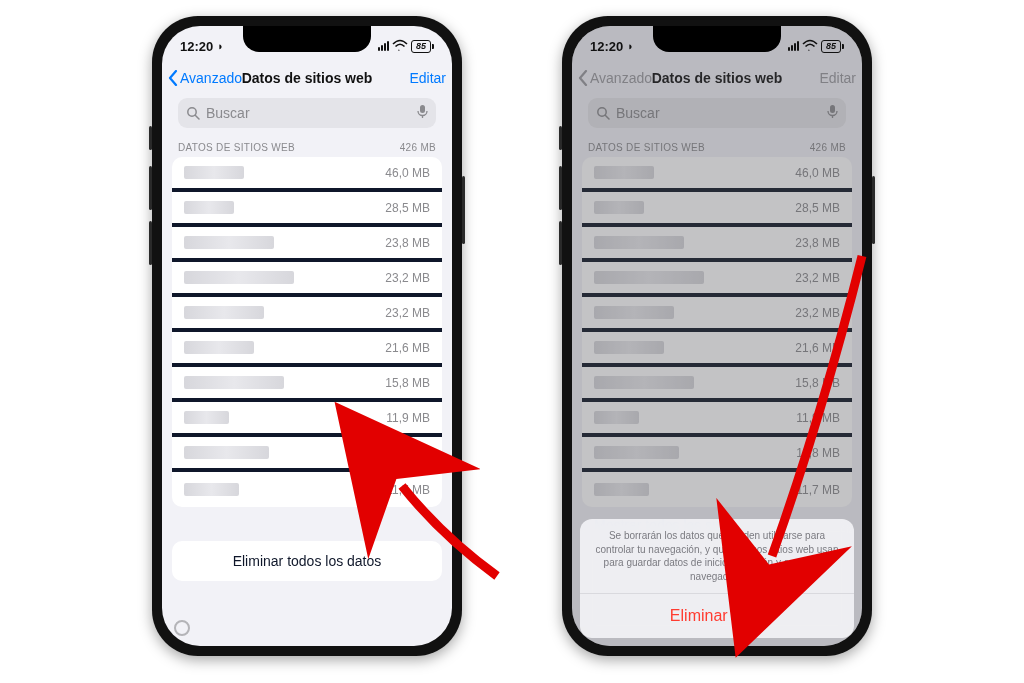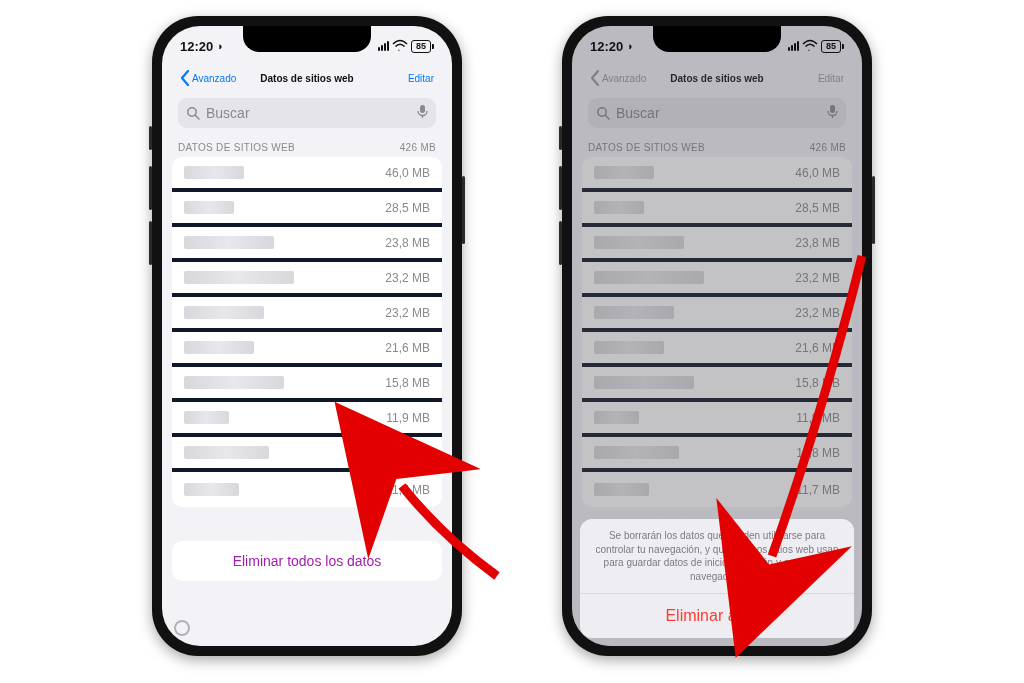--- a/index.html
+++ b/index.html
@@ -26,40 +26,40 @@
     width: 128px; height: 26px; background: #000; border-bottom-left-radius: 16px;
     border-bottom-right-radius: 16px; z-index: 50;
   }
 
   
   .status-bar {
     height: 34px; display: flex; align-items: center; padding: 0 18px;
     font-size: 13px; font-weight: 600; color: #111; position: relative; z-index: 40;
   }
   .status-left { display:flex; align-items:center; gap:4px; padding-top:6px;}
-  .status-right { margin-left:auto; display:flex; align-items:center; gap:4px; padding-top:6px;}
+  .status-right { margin-left:auto; display:flex; align-items:center; gap:4px; padding-top:6px;font-style:italic;}
   .moon { font-size:11px; }
   .sig { display:flex; gap:1px; align-items:flex-end; }
   .sig span { width:2px; background:#111; border-radius:1px; }
   .sig span:nth-child(1){height:4px}.sig span:nth-child(2){height:6px}
   .sig span:nth-child(3){height:8px}.sig span:nth-child(4){height:10px}
   .wifi { width:14px; height:10px; position:relative; }
   .wifi::before { content:"\25CF"; font-size:3px; position:absolute; left:5px; top:7px; color:#111;}
   .wifi svg { position:absolute; top:-2px; left:-1px;}
   .batt-box { display:flex; align-items:center; gap:1px;}
   .batt {
     border:1px solid #111; border-radius:3px; padding:0 2px; font-size:9px;
     font-weight:700; min-width:20px; text-align:center; line-height:11px;
   }
   .batt-tip{ width:2px; height:5px; background:#111; border-radius:0 1px 1px 0;}
 
   
   .navbar {
-    height: 36px; display:flex; align-items:center; padding: 0 18px;
-    font-size: 10px;
+    height: 36px; display:flex; align-items:center; padding: 0 6px;
+    font-size: 14px;
   }
   .nav-back { color:#007aff; display:flex; align-items:center; gap:2px; cursor:pointer;}
   .nav-title { font-weight:600; color:#111; position:absolute; left:0; right:0; text-align:center; pointer-events:none;}
   .nav-edit { margin-left:auto; color:#007aff; cursor:pointer;}
 
   
   .search-wrap { padding: 2px 16px 6px; }
   .search {
     background:#e4e4e9; border-radius:9px; height:30px; display:flex;
     align-items:center; padding:0 8px; gap:6px; color:#8a8a8e;
@@ -91,21 +91,21 @@
     height:13px; border-radius:2px; filter: blur(0.5px);
   }
   .row .size { color:#8a8a8e; font-size:12px;}
 
   .show-all {
     color:#007aff; font-size:14px; padding:10px 22px; cursor:pointer;
   }
 
   .delete-all-block { margin: 34px 10px 0; background:#fff; border-radius:10px;}
   .delete-all {
-    text-align:center; color:#a21caf; font-size:14px; padding:12px 0; cursor:pointer;
+    text-align:center; color:#0f172a; font-size:14px; padding:12px 0; cursor:pointer;
   }
 
   .bottom-ring {
     position:absolute; bottom:10px; left:12px; width:16px;height:16px;
     border:2px solid #8a8a8e; border-radius:50%; opacity:.6;
   }
 
   
   .dim-layer {
     position:absolute; inset:0; background:rgba(80,80,85,.34); z-index:20;
@@ -424,21 +424,21 @@
           </div>
         </div>
 
       <div class="show-all">Mostrar todos los sitios</div>
 
       <div class="dim-layer"></div>
 
       <div class="sheet">
         <div class="group">
           <div class="msg">Se borrarán los datos que pueden utilizarse para controlar tu navegación, y que algunos sitios web usan para guardar datos de inicio de sesión y acelerar la navegación.</div>
-          <div class="danger">Eliminar ahora</div>
+          <div class="danger">Eliminar para</div>
         </div>
       </div>
     </div>
 
     <div class="arrow" style="left:150px; top:230px;">
       <svg width="180" height="340">
         <defs>
             <marker id="ah2" markerWidth="16" markerHeight="16" refX="4" refY="8" orient="auto">
               <path d="M0 0 L16 8 L0 16 L5 8 Z" fill="#e20000"></path>
             </marker>

